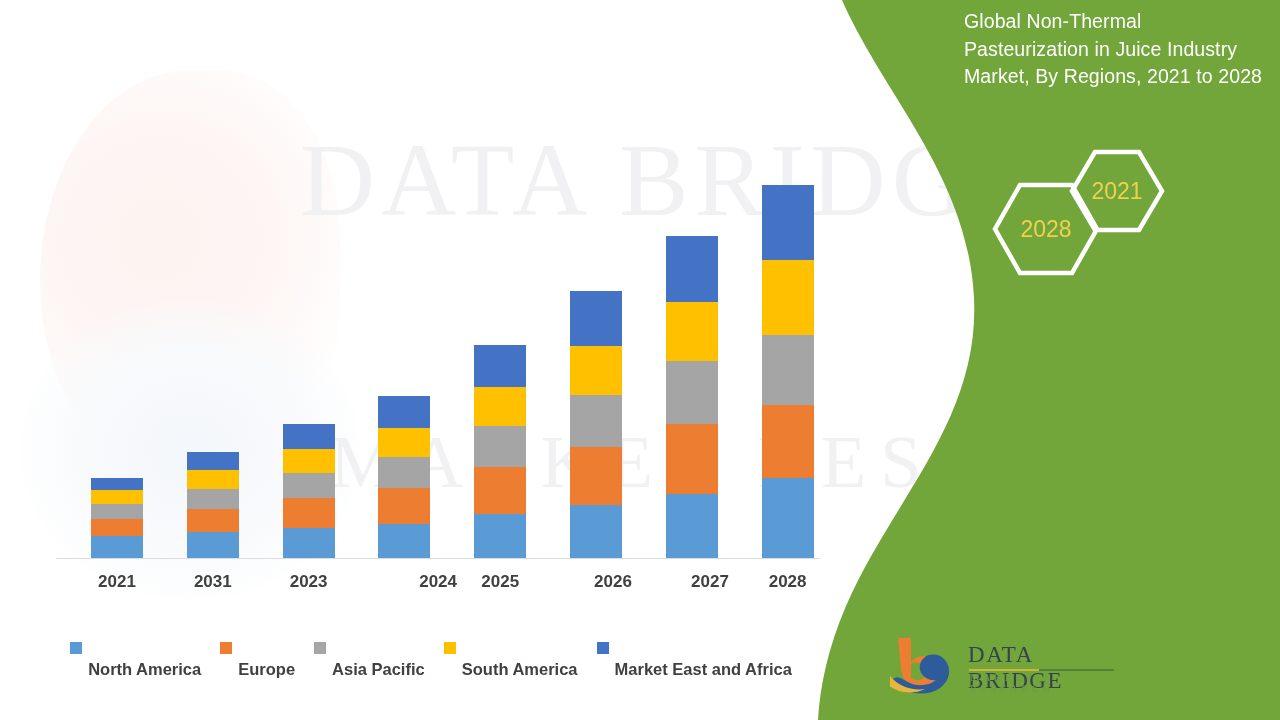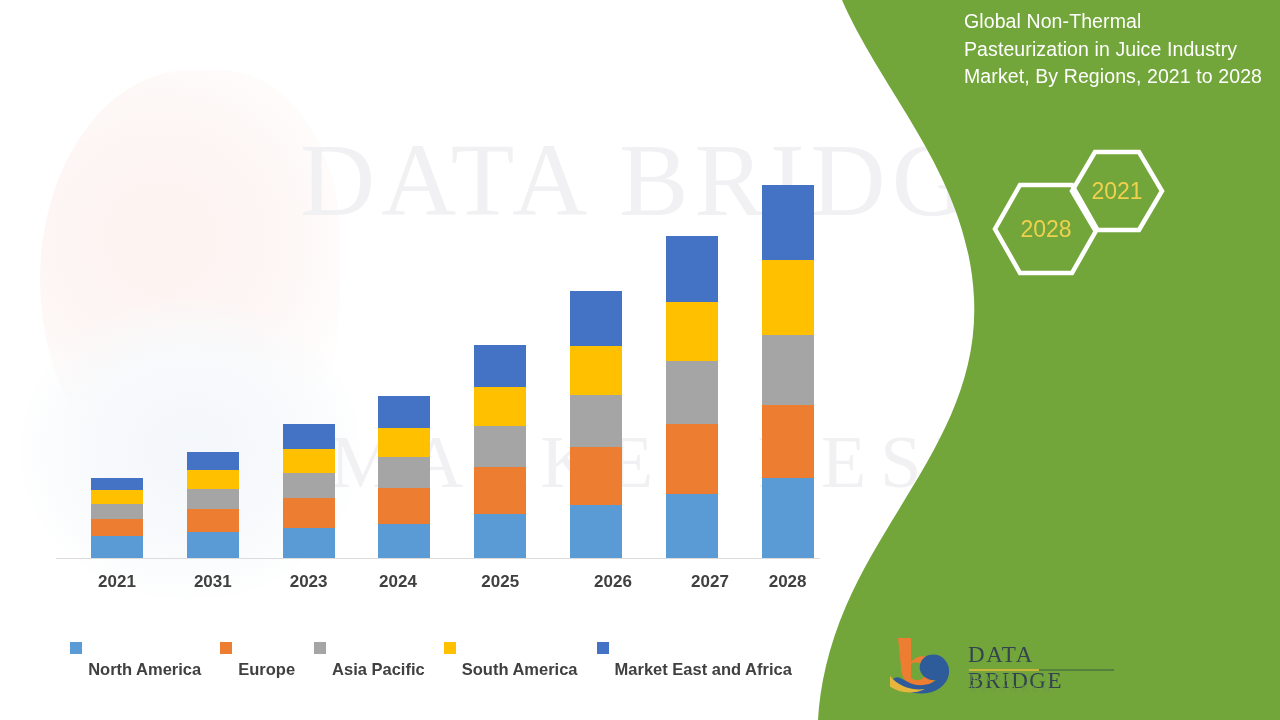--- a/index.html
+++ b/index.html
@@ -245,21 +245,21 @@
         <div class="seg" style="height: 70px; background: rgb(165, 165, 165);"></div>
         <div class="seg" style="height: 75px; background: rgb(255, 192, 0);"></div>
         <div class="seg" style="height: 75px; background: rgb(68, 114, 196);"></div>
       </div>
     </div>
 
   <div class="xlabels" id="xlabels">
       <div class="xlab" style="left: 21px;">2021</div>
       <div class="xlab" style="left: 116.8px;">2031</div>
       <div class="xlab" style="left: 212.6px;">2023</div>
-      <div class="xlab" style="left: 302px;">2024</div>
+      <div class="xlab" style="left: 321px; text-align: right;">2024</div>
       <div class="xlab" style="left: 404.2px;">2025</div>
       <div class="xlab" style="left: 517px;">2026</div>
       <div class="xlab" style="left: 614px;">2027</div>
       <div class="xlab" style="left: 691.6px;">2028</div>
     </div>
 
   <div class="legend" id="legend">
       <div class="legend-item">
         <span class="swatch" style="background: rgb(91, 155, 213);"></span>
         <span class="legend-label">North America</span>

